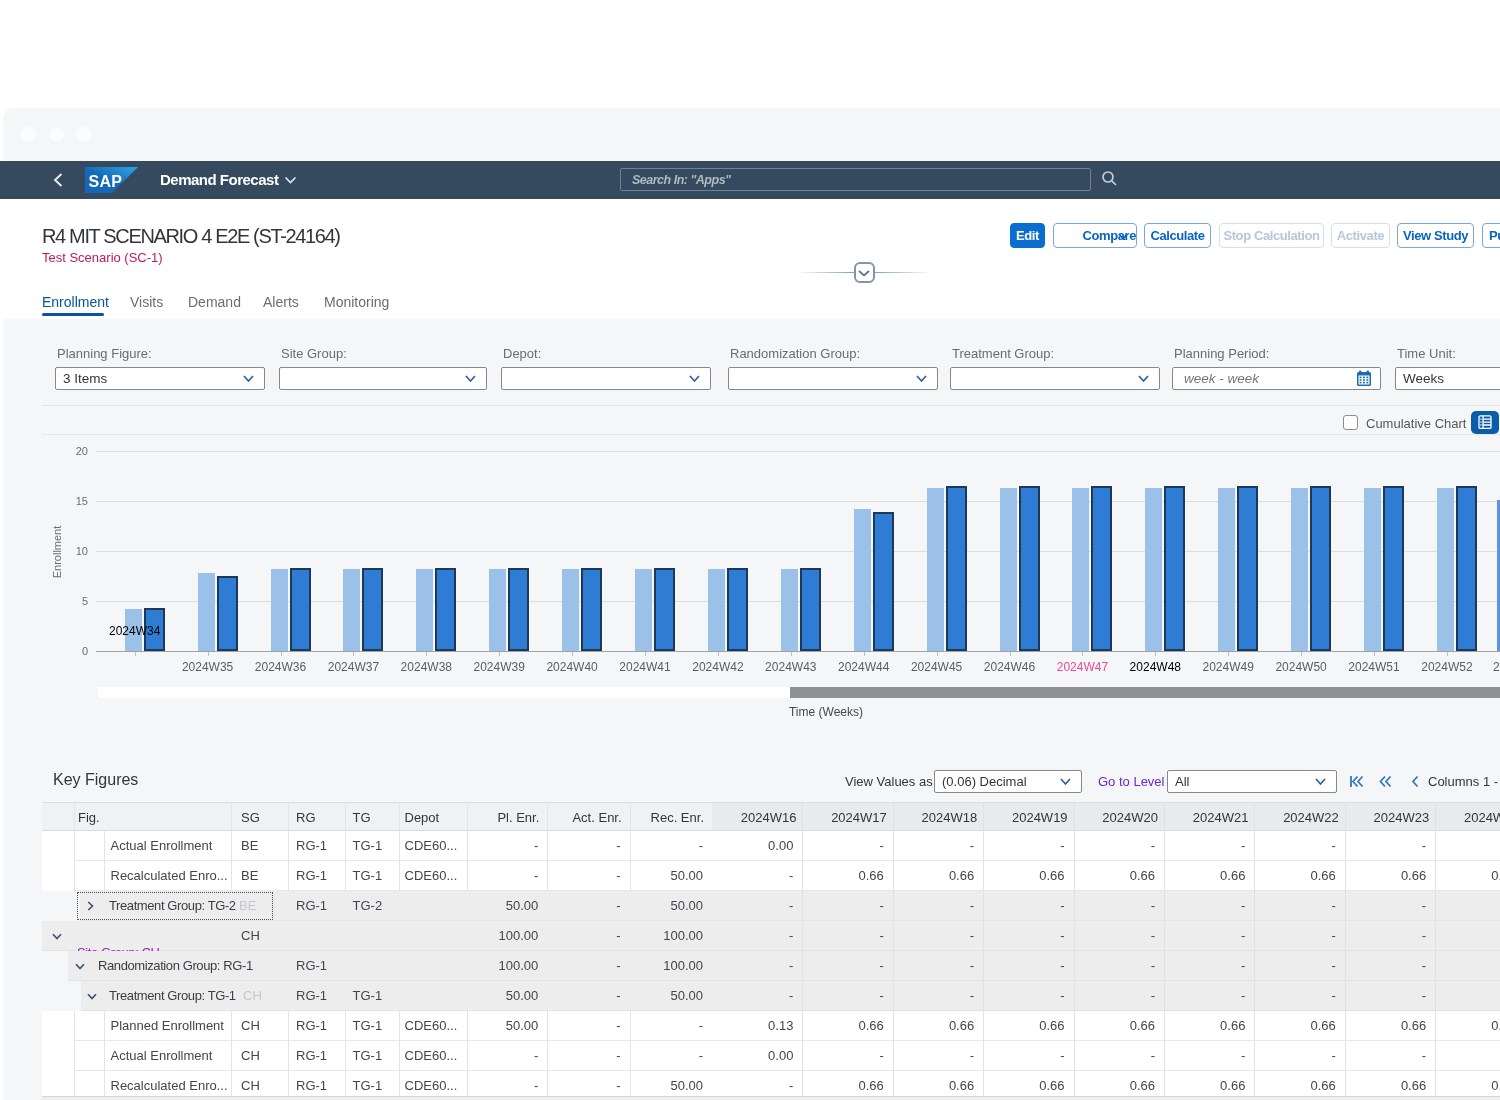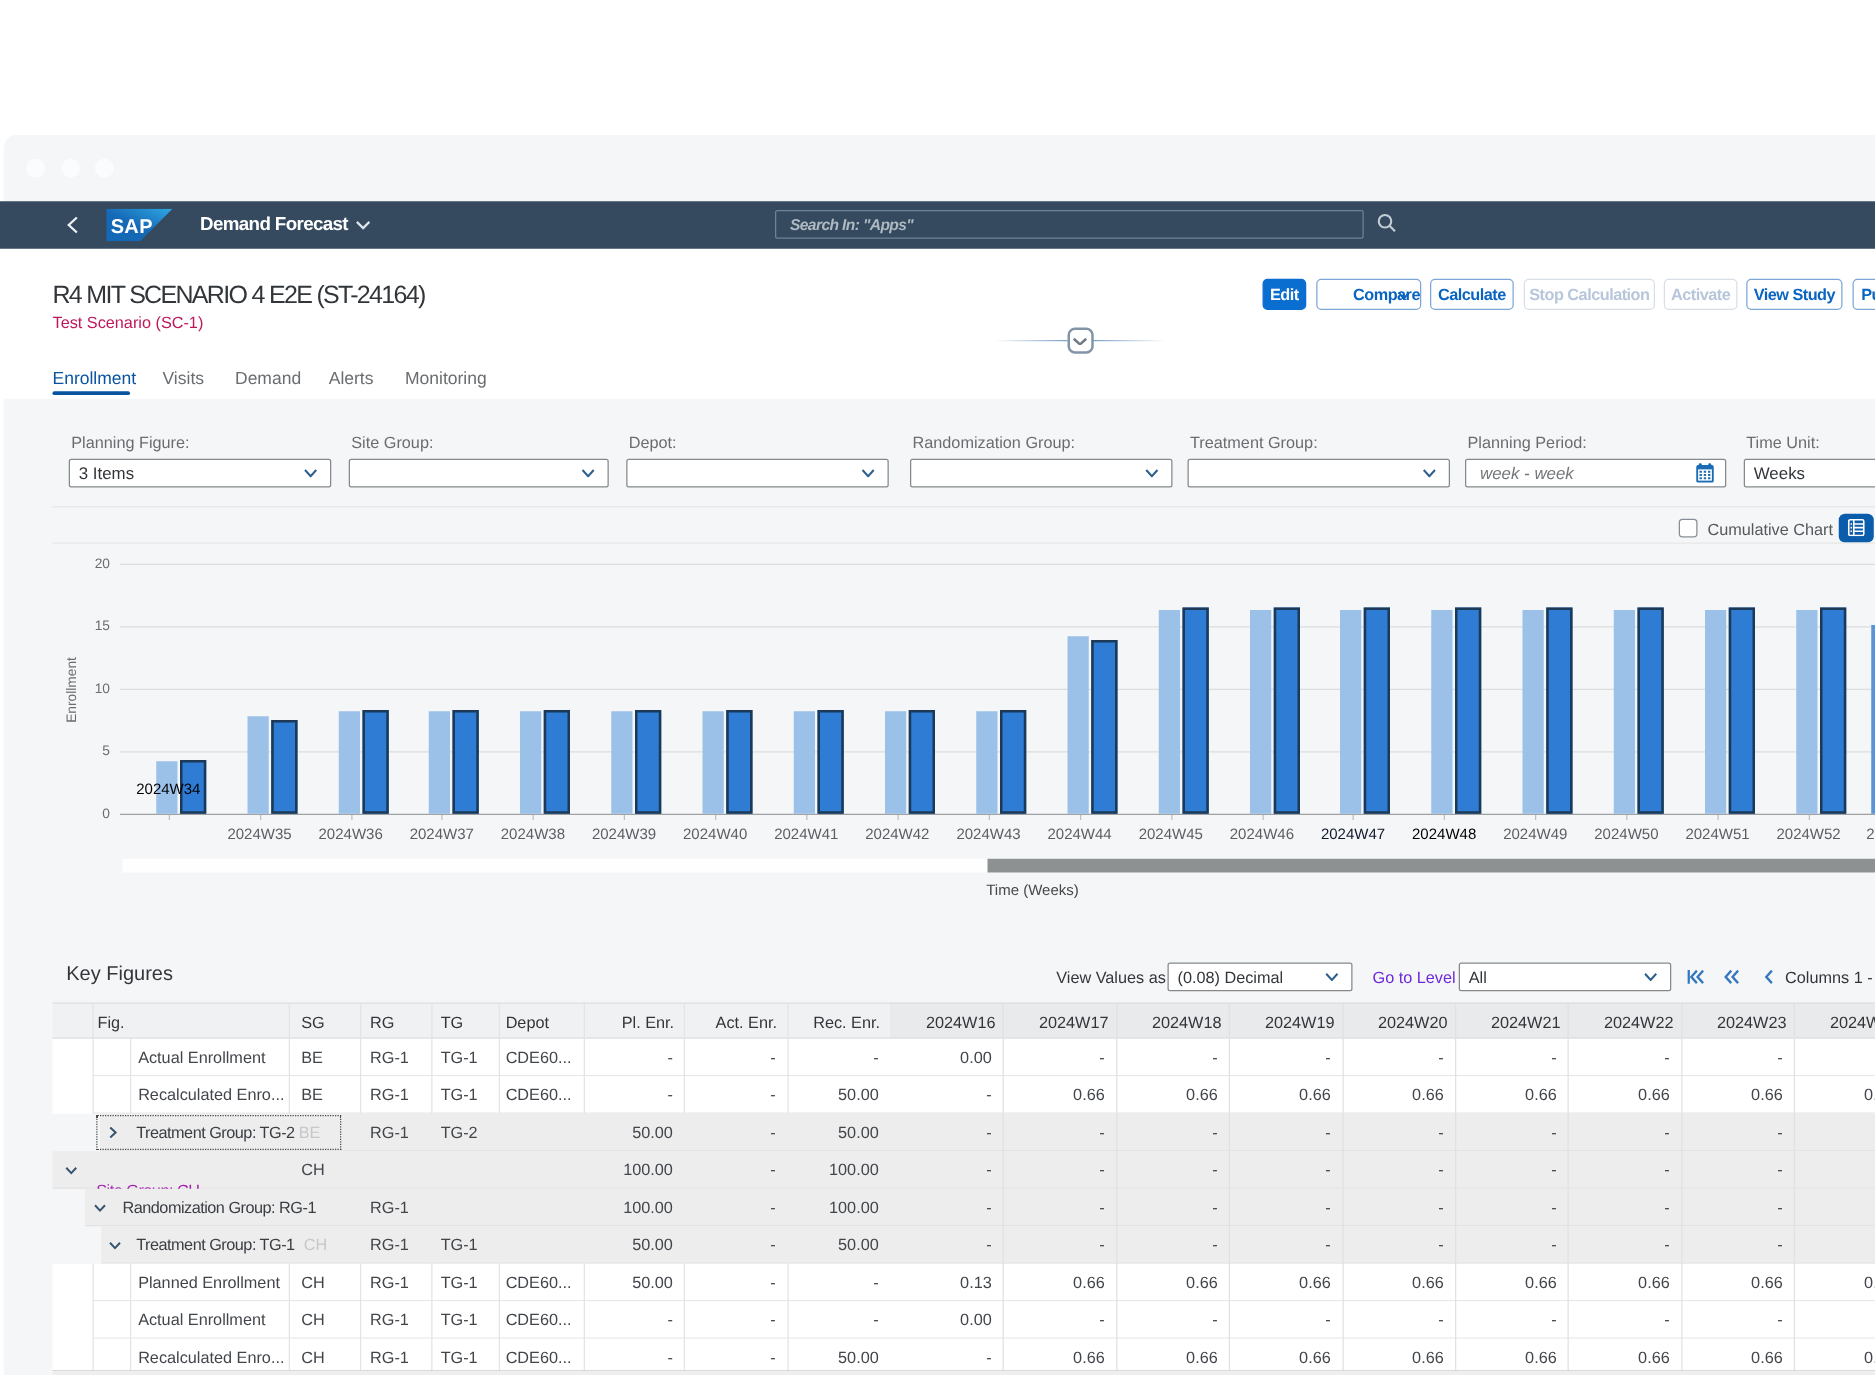--- a/index.html
+++ b/index.html
@@ -196,21 +196,21 @@
 <div class="a" style="left:926.6px;top:487.5px;width:17px;height:163.5px;background:#9cc1e9"></div>
 <div class="a" style="left:945.6px;top:486.0px;width:21px;height:165.0px;background:#2e7cd3;border:2px solid #1c3a57"></div>
 <div class="a" style="left:896.6px;top:660px;width:80px;text-align:center;font-size:12px;color:#5a5e62">2024W45</div>
 <div class="a" style="left:936.6px;top:652px;width:1px;height:4px;background:#bcbec0"></div>
 <div class="a" style="left:999.5px;top:487.5px;width:17px;height:163.5px;background:#9cc1e9"></div>
 <div class="a" style="left:1018.5px;top:486.0px;width:21px;height:165.0px;background:#2e7cd3;border:2px solid #1c3a57"></div>
 <div class="a" style="left:969.5px;top:660px;width:80px;text-align:center;font-size:12px;color:#5a5e62">2024W46</div>
 <div class="a" style="left:1009.5px;top:652px;width:1px;height:4px;background:#bcbec0"></div>
 <div class="a" style="left:1072.4px;top:487.5px;width:17px;height:163.5px;background:#9cc1e9"></div>
 <div class="a" style="left:1091.4px;top:486.0px;width:21px;height:165.0px;background:#2e7cd3;border:2px solid #1c3a57"></div>
-<div class="a" style="left:1042.4px;top:660px;width:80px;text-align:center;font-size:12px;color:#0f172a">2024W47</div>
+<div class="a" style="left:1042.4px;top:660px;width:80px;text-align:center;font-size:12px;color:#ec4899">2024W47</div>
 <div class="a" style="left:1082.4px;top:652px;width:1px;height:4px;background:#bcbec0"></div>
 <div class="a" style="left:1145.3px;top:487.5px;width:17px;height:163.5px;background:#9cc1e9"></div>
 <div class="a" style="left:1164.3px;top:486.0px;width:21px;height:165.0px;background:#2e7cd3;border:2px solid #1c3a57"></div>
 <div class="a" style="left:1115.3px;top:660px;width:80px;text-align:center;font-size:12px;color:#000000">2024W48</div>
 <div class="a" style="left:1155.3px;top:652px;width:1px;height:4px;background:#bcbec0"></div>
 <div class="a" style="left:1218.2px;top:487.5px;width:17px;height:163.5px;background:#9cc1e9"></div>
 <div class="a" style="left:1237.2px;top:486.0px;width:21px;height:165.0px;background:#2e7cd3;border:2px solid #1c3a57"></div>
 <div class="a" style="left:1188.2px;top:660px;width:80px;text-align:center;font-size:12px;color:#5a5e62">2024W49</div>
 <div class="a" style="left:1228.2px;top:652px;width:1px;height:4px;background:#bcbec0"></div>
 <div class="a" style="left:1291.1px;top:487.5px;width:17px;height:163.5px;background:#9cc1e9"></div>
@@ -226,21 +226,21 @@
 <div class="a" style="left:1406.9px;top:660px;width:80px;text-align:center;font-size:12px;color:#5a5e62">2024W52</div>
 <div class="a" style="left:1446.9px;top:652px;width:1px;height:4px;background:#bcbec0"></div>
 <div class="a" style="left:1497px;top:500px;width:3px;height:151px;background:#5a95d8"></div>
 <div class="a" style="left:1493px;top:660px;width:20px;font-size:12px;color:#5a5e62">20</div>
 <div class="a" style="left:98px;top:687px;width:1402px;height:11px;background:#fefefe"></div>
 <div class="a" style="left:790px;top:687px;width:710px;height:11px;background:#8e9192"></div>
 <div class="a" style="left:776px;top:705px;width:100px;text-align:center;font-size:12px;color:#45484a">Time (Weeks)</div>
 <div class="a" style="left:53px;top:771px;font-size:16px;font-weight:normal;color:#32363a">Key Figures</div>
 <div class="a" style="left:845px;top:774px;font-size:13px;color:#32363a">View Values as</div>
 <div class="inp" style="left:934px;top:770px;width:148px"></div>
-<div class="a" style="left:942px;top:774px;font-size:13px;color:#32363a">(0.08) Decimal</div>
+<div class="a" style="left:942px;top:774px;font-size:13px;color:#32363a">(0.06) Decimal</div>
 <svg class="a" style="left:1060px;top:778px" width="11" height="7" viewBox="0 0 11 7">
     <path d="M1 1 L5.5 6 L10 1" fill="none" stroke="#2b5f8f" stroke-width="1.6"></path>
   </svg>
 <div class="a" style="left:1098px;top:774px;font-size:13px;color:#6d28d9">Go to Level</div>
 <div class="inp" style="left:1167px;top:770px;width:170px"></div>
 <div class="a" style="left:1175px;top:774px;font-size:13px;color:#32363a">All</div>
 <svg class="a" style="left:1315px;top:778px" width="11" height="7" viewBox="0 0 11 7">
     <path d="M1 1 L5.5 6 L10 1" fill="none" stroke="#2b5f8f" stroke-width="1.6"></path>
   </svg>
 <svg class="a" style="left:1349px;top:775px" width="15" height="13" viewBox="0 0 15 13">

